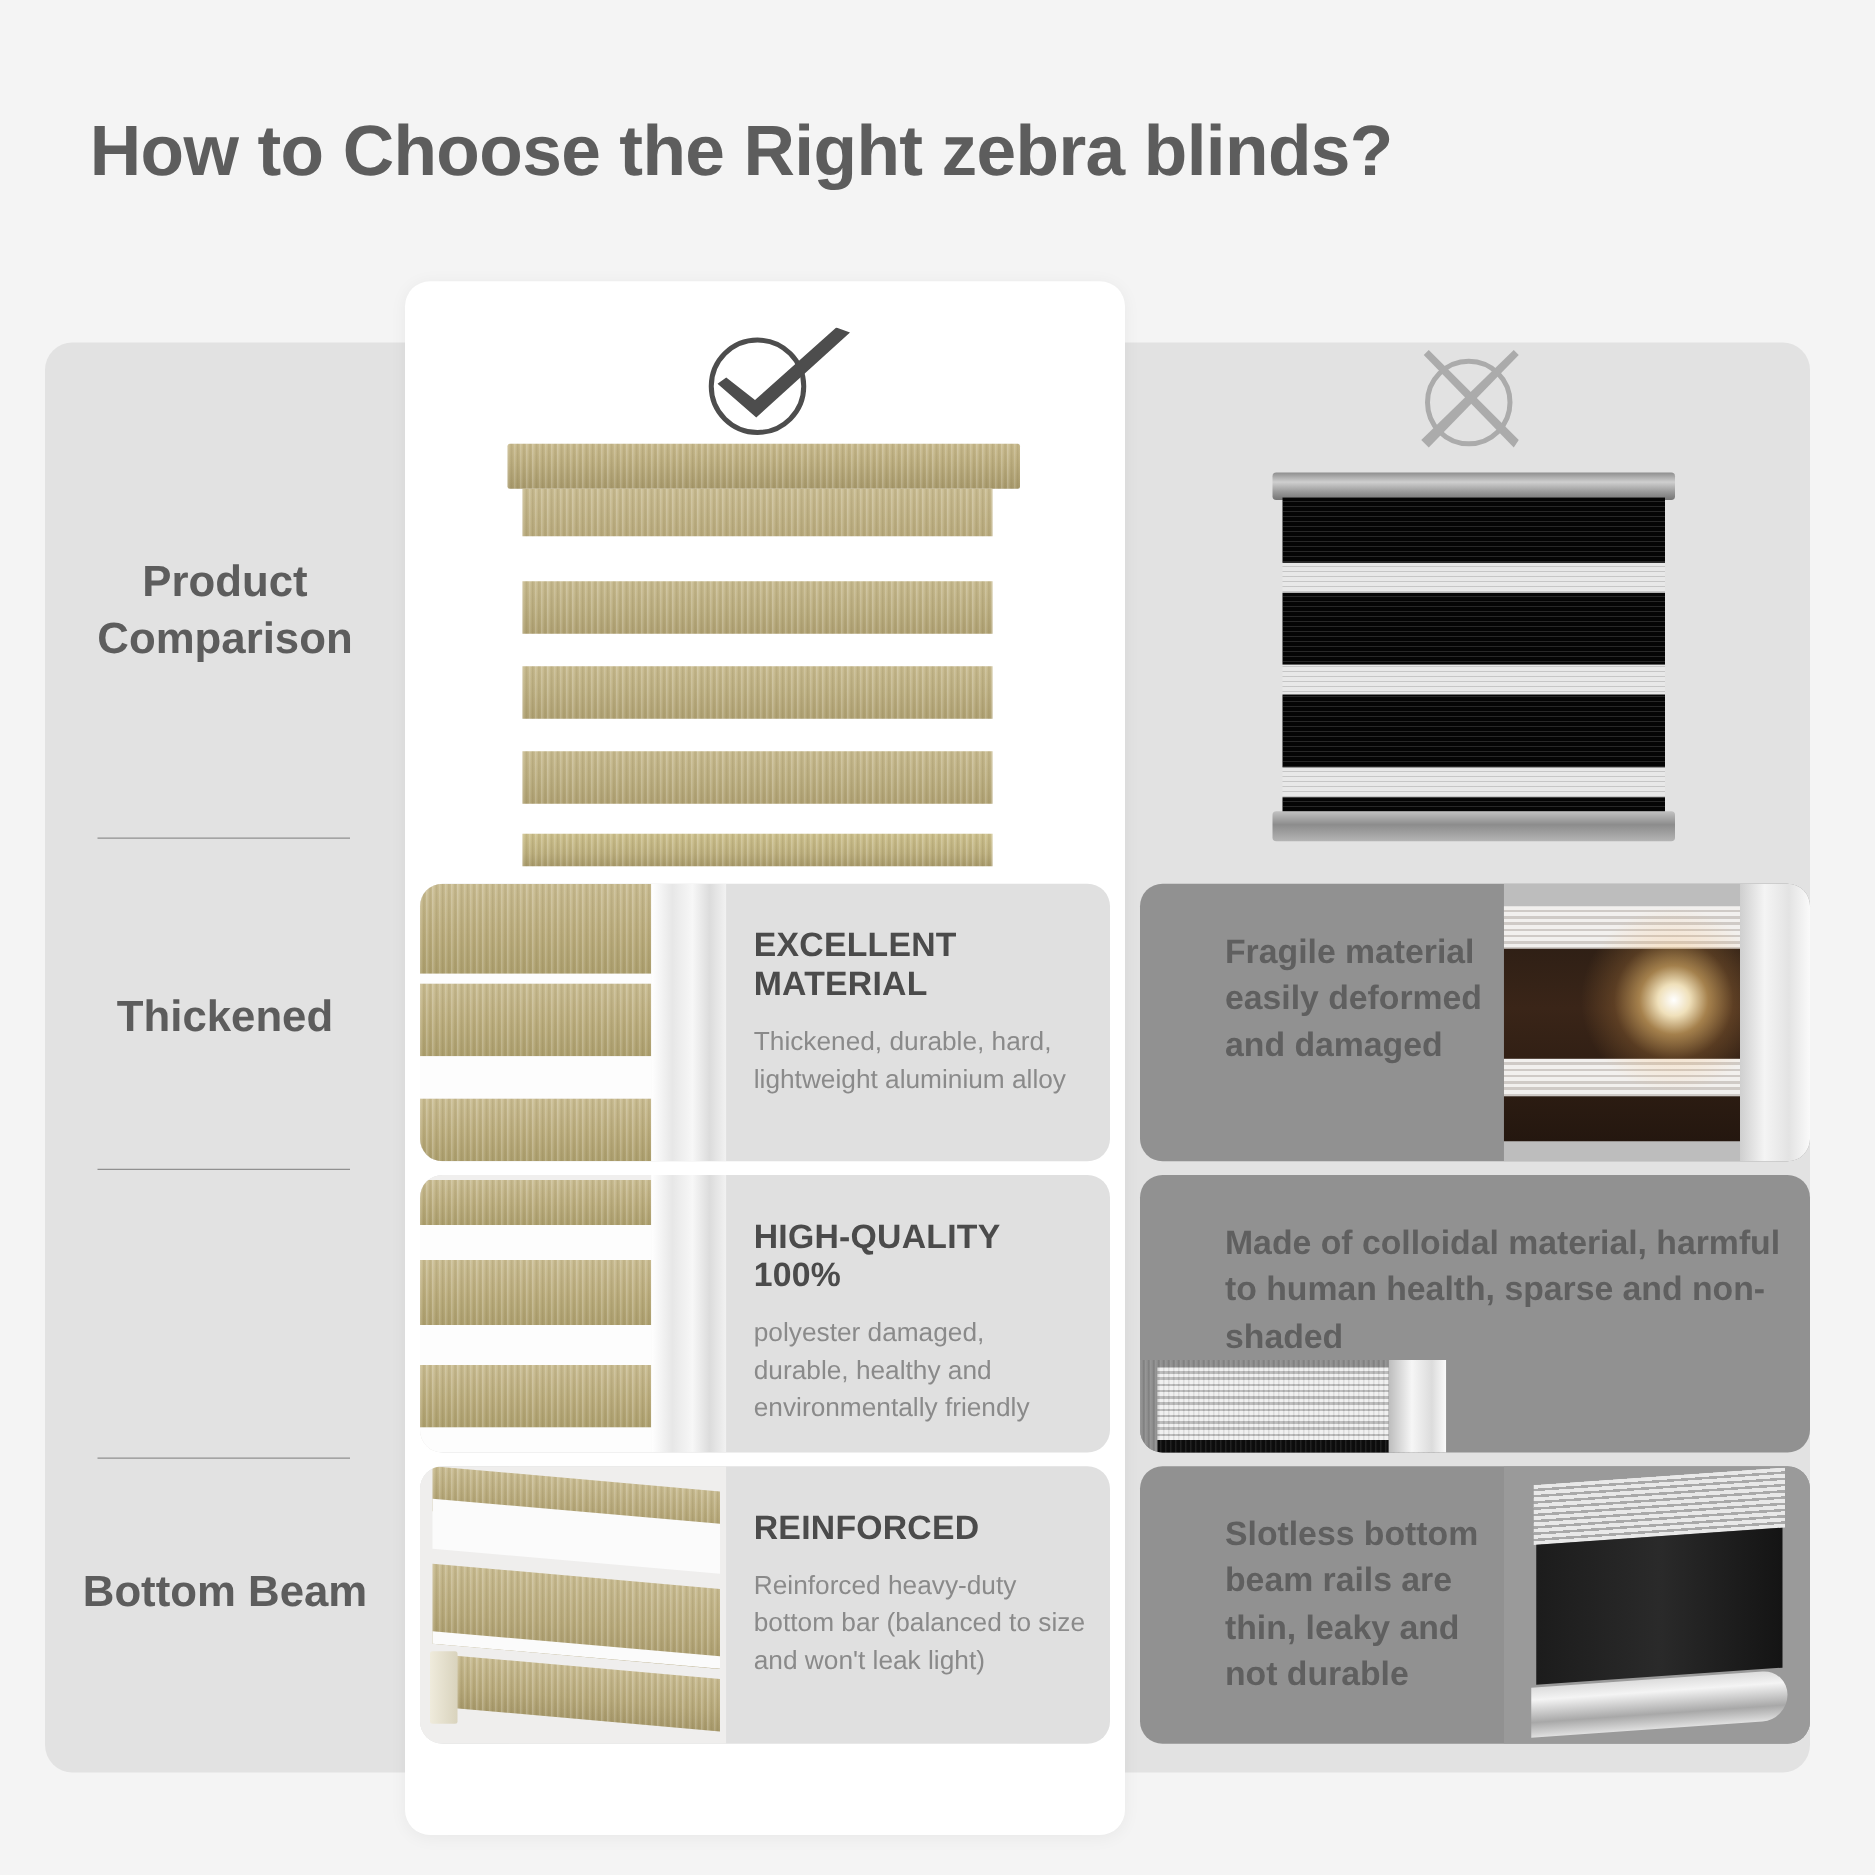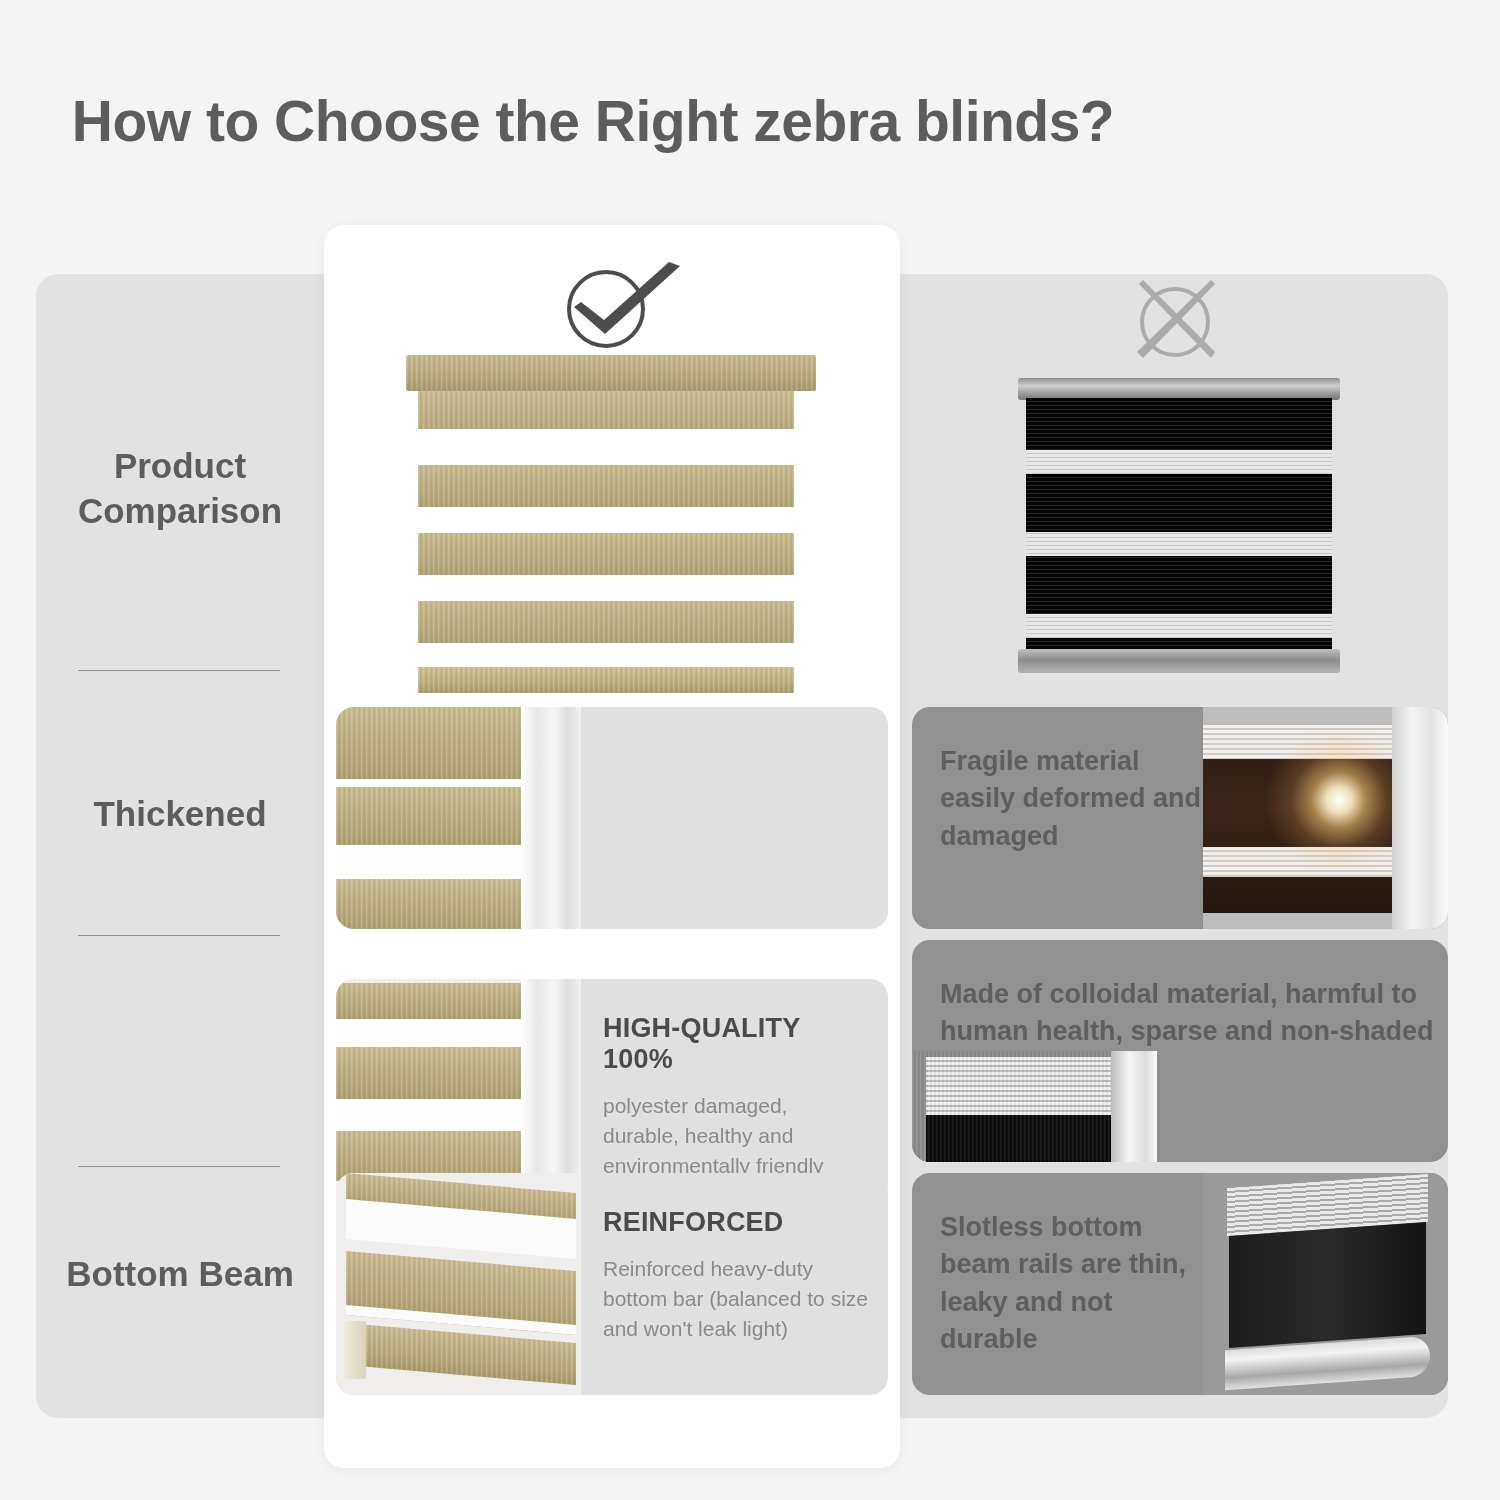--- a/index.html
+++ b/index.html
@@ -164,21 +164,21 @@
     position: absolute;
     border-radius: 18px;
     overflow: hidden;
     display: flex;
   }
   .feat-good { background: #e0e0e0; width: 552px; height: 222px; left: 336px; }
   .feat-bad  { background: #919191; width: 536px; height: 222px; left: 912px; }
 
   .feat-photo { position: relative; width: 245px; height: 100%; flex: 0 0 245px; overflow: hidden; }
   .feat-text  { flex: 1; padding: 34px 20px 0 22px; }
-  .feat-text.bad { padding: 36px 0 0 28px; }
+  .feat-text.bad { padding: 36px 0 0 28px; margin-left: 40px; }
 
   .feat-title {
     font-size: 27px;
     font-weight: bold;
     color: #4b4b4b;
     letter-spacing: 0.2px;
     margin-bottom: 16px;
   }
   .feat-body {
     font-size: 21px;
@@ -370,38 +370,42 @@
         <div class="band" style="top:80px;height:58px;">
             <div class="wood-grain"></div>
           </div>
         <div class="gap" style="top:138px;height:34px;"></div>
         <div class="band" style="top:172px;height:50px;">
             <div class="wood-grain"></div>
           </div>
         <div class="frame"></div>
       </div>
     </div>
+    <div class="feat-text">
+      <div class="feat-title">EXCELLENT MATERIAL</div>
+      <div class="feat-body">Thickened, durable, hard, lightweight aluminium alloy</div>
+    </div>
   </div>
 
   <div class="feat feat-bad" style="top:707px;">
     <div class="feat-text bad">
       <div class="bad-text">Fragile material easily deformed and damaged</div>
     </div>
     <div class="feat-photo">
       <div class="ph ph-sun">
         <div class="room"></div>
         <div class="slitset" style="top:18px;height:34px;"></div>
         <div class="slitset" style="top:140px;height:30px;"></div>
         <div class="flare"></div>
         <div class="wframe"></div>
       </div>
     </div>
   </div>
 
-  <div class="feat feat-good" style="top:940px;margin-top:39px;">
+  <div class="feat feat-good" style="top:940px;">
     <div class="feat-photo">
       <div class="ph ph-beige-frame">
         <div class="band" style="top:4px;height:36px;">
             <div class="wood-grain"></div>
           </div>
         <div class="gap" style="top:40px;height:28px;"></div>
         <div class="band" style="top:68px;height:52px;">
             <div class="wood-grain"></div>
           </div>
         <div class="gap" style="top:120px;height:32px;"></div>

